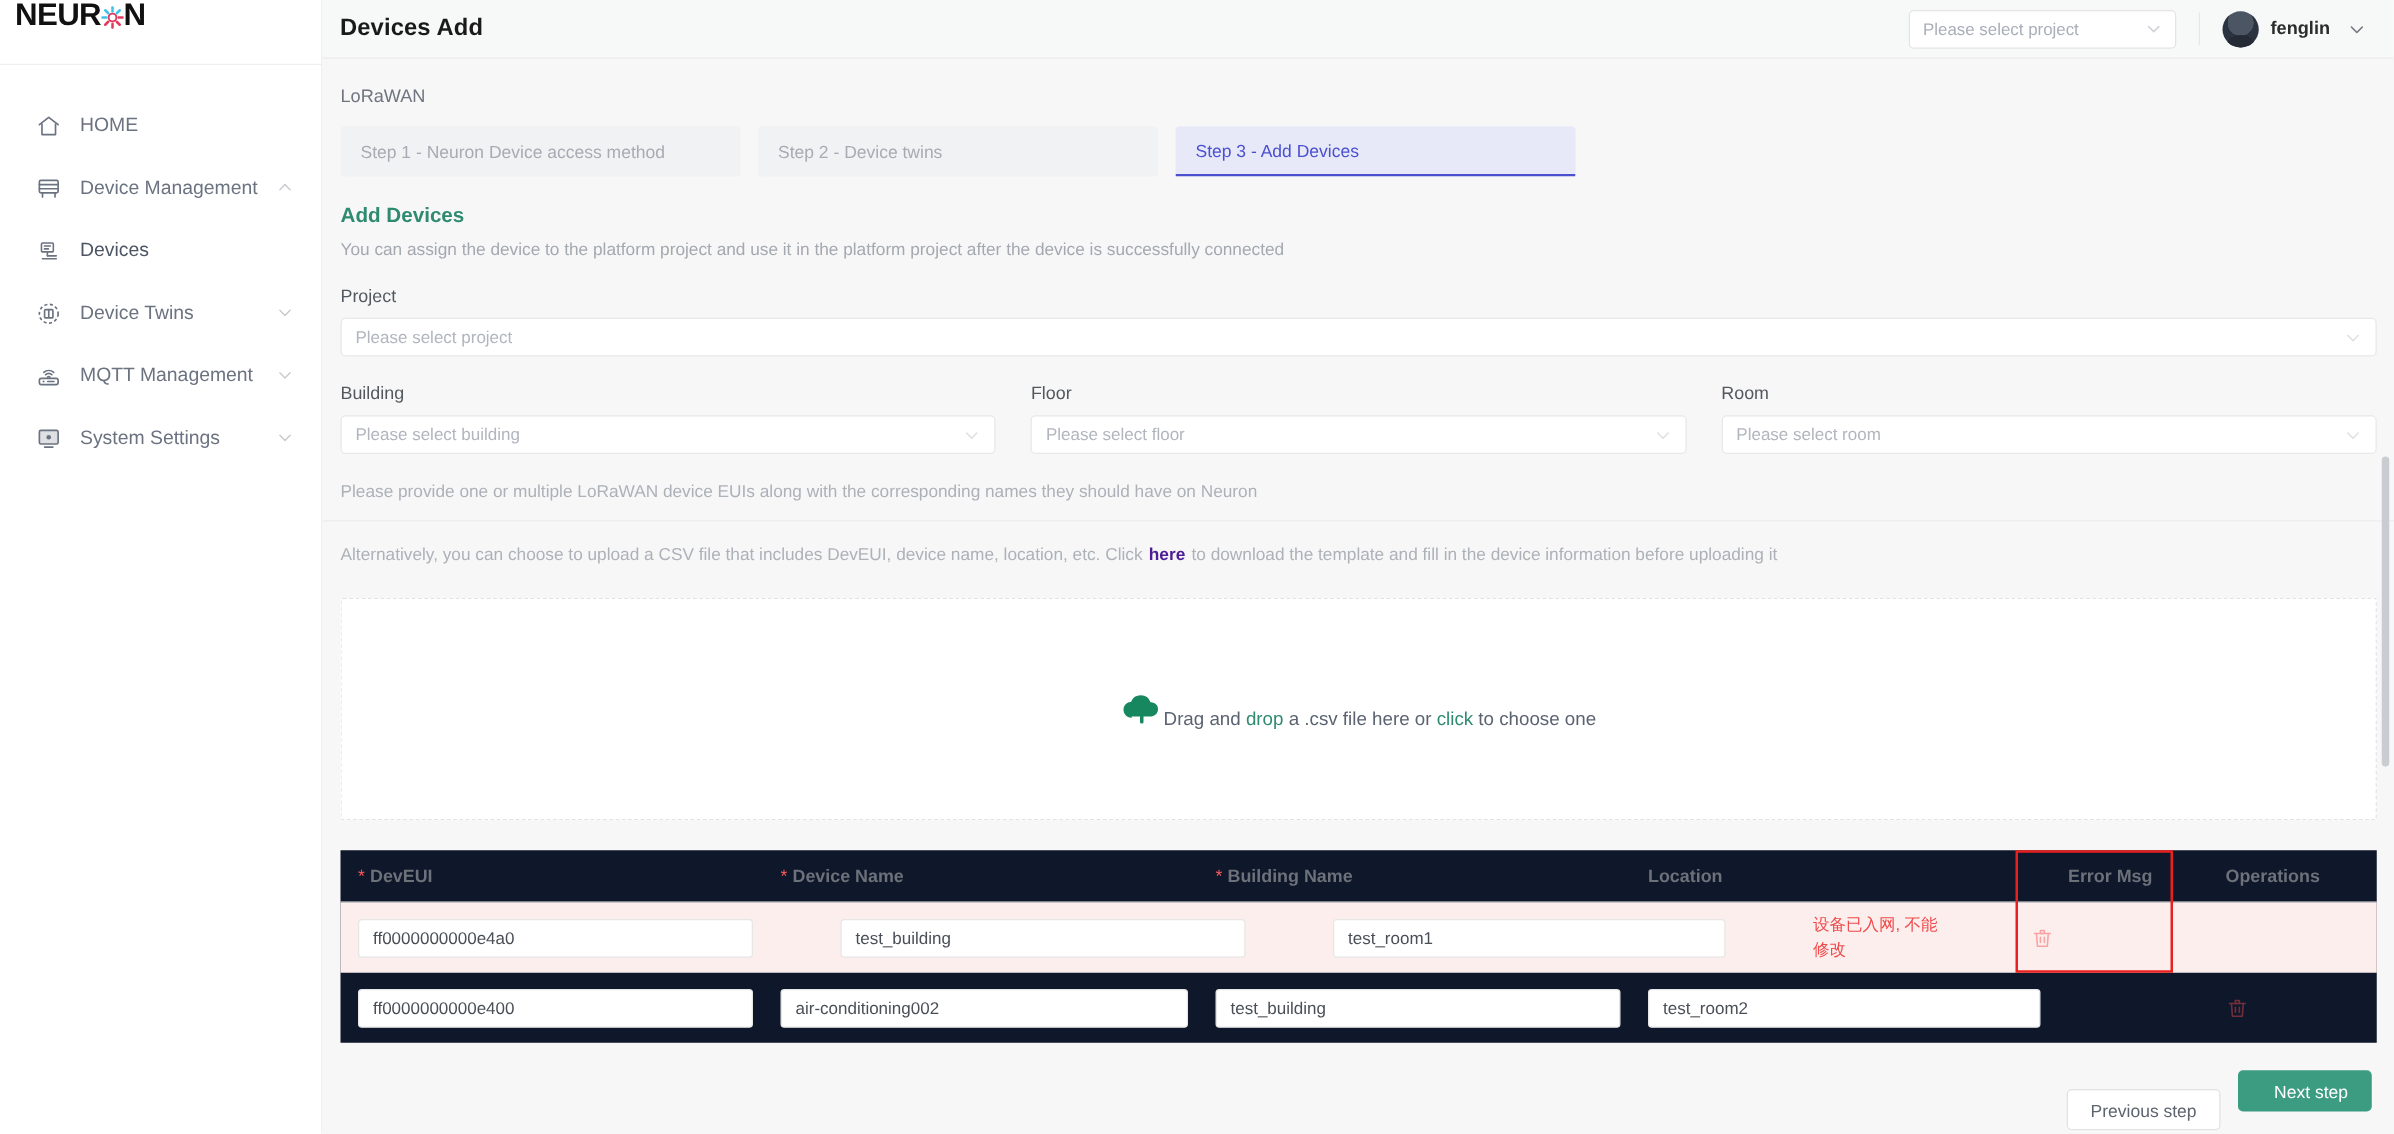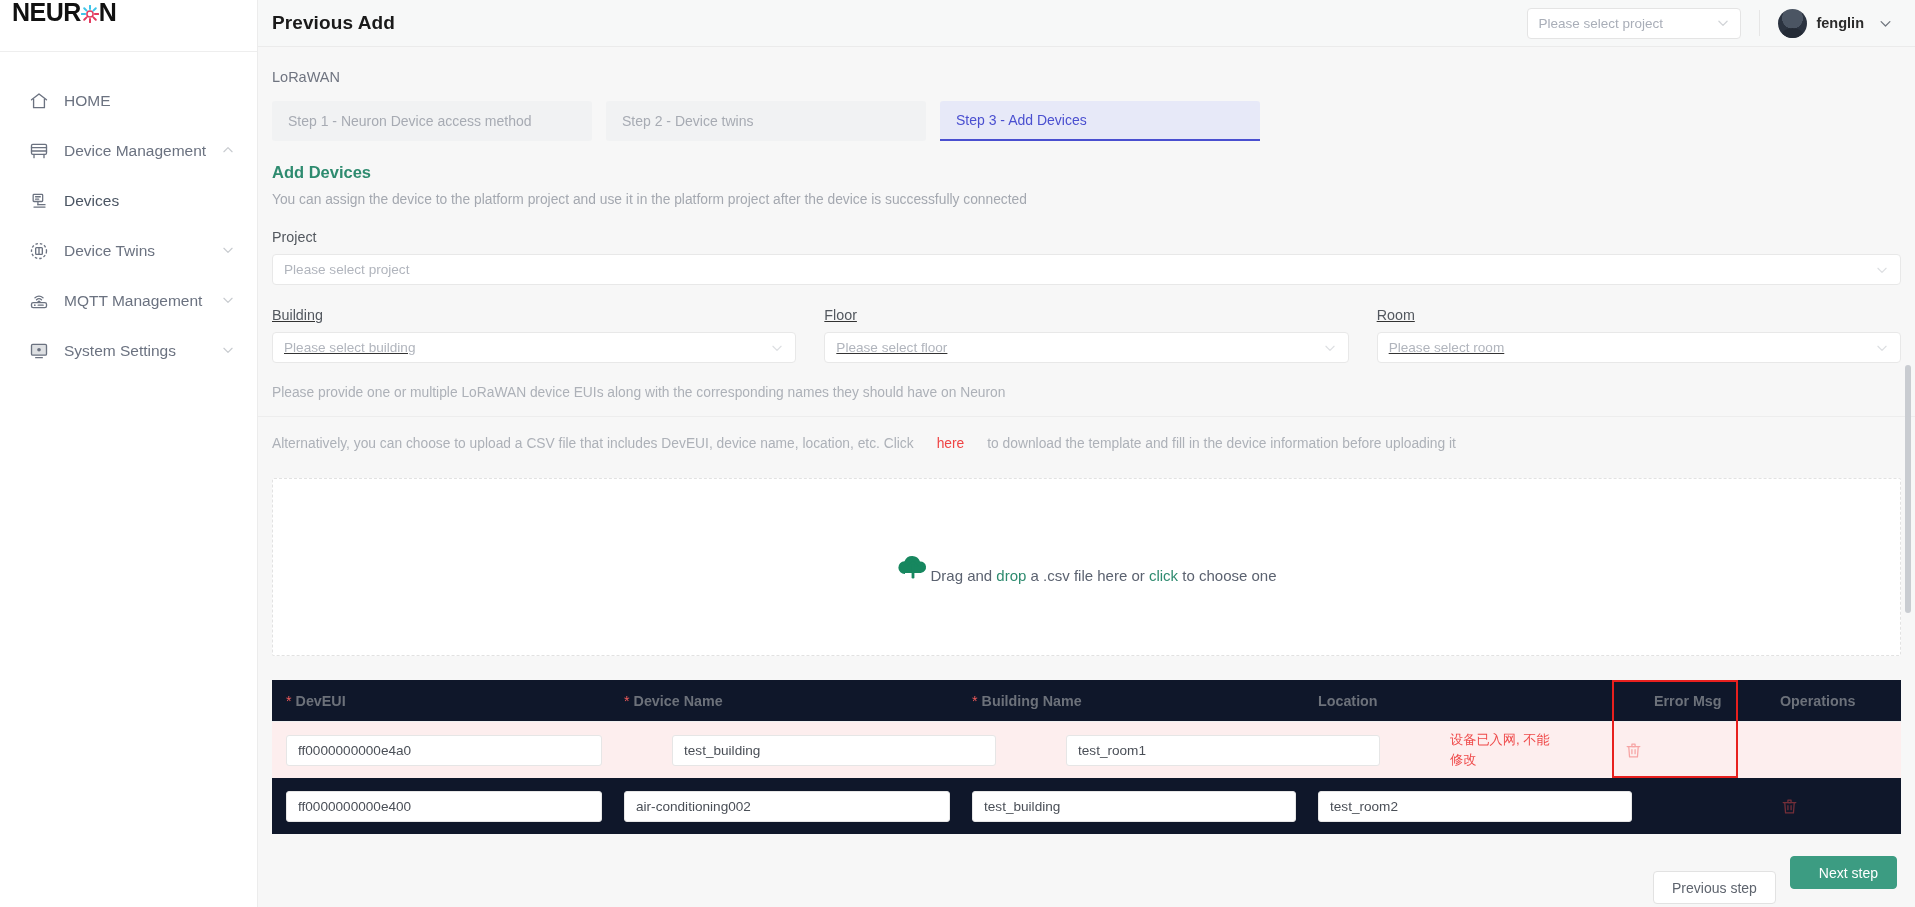--- a/index.html
+++ b/index.html
@@ -96,28 +96,28 @@
   .section-sub { padding: 10px 0 0 14px; color: #a4a8b0; font-size: 13.8px; }
 
   .field-label { color: #53585f; font-size: 14.3px; margin: 0 0 9px 0; }
   .form-area { padding: 22px 14px 0 14px; }
   .input-box {
     background: #fff; border: 1px solid #e8e8e8; border-radius: 4px;
     height: 31px; display: flex; align-items: center; padding: 0 11px;
     font-size: 13.6px; color: #b1b5bd;
   }
   .input-box .chev { margin-left: auto; opacity: .4; }
-  .row3 { display: flex; gap: 28px; margin-top: 22px; text-decoration: underline; }
+  .row3 { display: flex; gap: 28px; margin-top: 22px; }
   .row3 > div { flex: 1; }
 
   .hint { padding: 22px 14px 0 14px; color: #adb1b8; font-size: 13.8px; }
   .hint2 { padding: 0 14px; color: #adb1b8; font-size: 13.8px;
            height: 54px; display: flex; align-items: center;
            border-top: 1px solid #ededed; margin-top: 16px; }
-  .hint2 a { color: #ef4444; font-weight: 400; text-decoration: none; margin: 0 23px; }
+  .hint2 a { color: #4c1d95; font-weight: 700; text-decoration: none; margin: 0 5px; }
 
   .dropzone {
     margin: 8px 14px 0 14px; height: 178px; background: #fff;
     border: 1px dashed #e2e2e2; border-radius: 2px;
     display: flex; align-items: center; justify-content: center;
   }
   .dz-text { font-size: 15px; color: #5b6270; margin-top: 16px; }
   .dz-text .g { color: #2e8b6f; }
 
   
@@ -293,21 +293,21 @@
             </svg>
         </span>
       </div>
 
     </nav>
   </aside>
 
   <section class="main">
 
     <header class="topbar">
-      <div class="page-title">Previous Add</div>
+      <div class="page-title">Devices Add</div>
       <div class="topbar-right">
         <div class="proj-select">
           <span>Please select project</span>
           <span class="chev">
             <svg width="14" height="14" viewBox="0 0 24 24" fill="none" stroke="#9aa0a8" stroke-width="2.2" stroke-linecap="round" stroke-linejoin="round">
                 <path d="M5 9l7 7 7-7"></path>
               </svg>
           </span>
         </div>
         <div class="tb-divider"></div>

